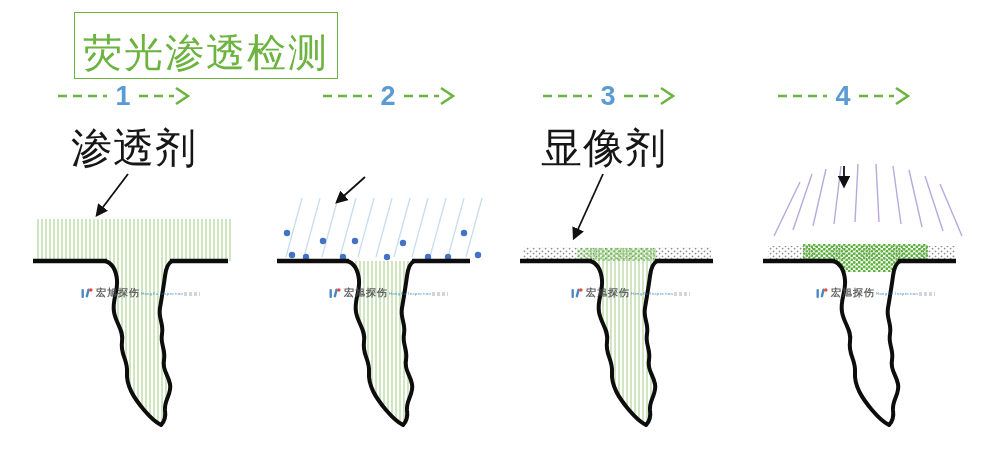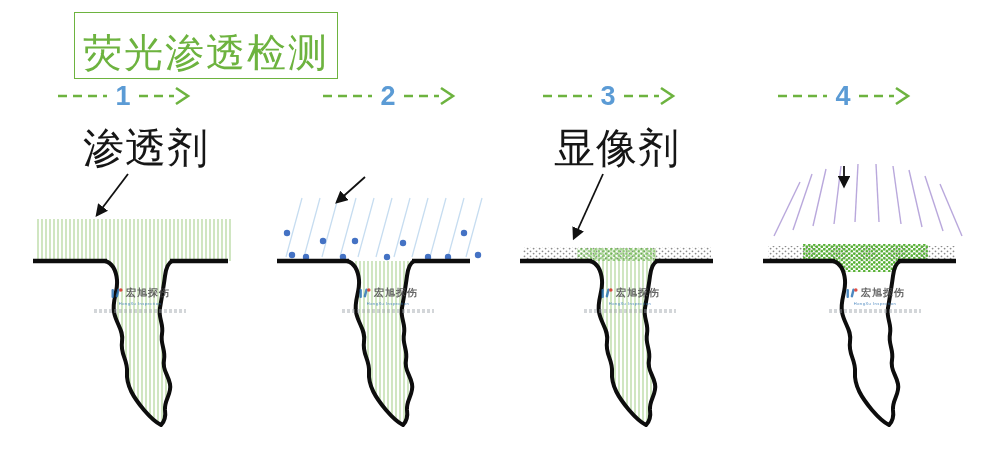--- a/index.html
+++ b/index.html
@@ -35,21 +35,21 @@
   .stripes-rect{fill:url(#pat-stripes);}
   .gray-band{fill:url(#pat-stipple);}
   .glow-band{fill:url(#pat-glow);}
   .glow-faint{fill:url(#pat-glow);opacity:.55;}
   [data-name="spray-lines"] line{stroke:var(--spray_line);stroke-width:1.3;opacity:.85;}
   [data-name="spray-droplets"] circle{fill:var(--spray_dot);}
   [data-name="uv-rays"] line{stroke:var(--ray_purple);stroke-width:1.4;}
   
   .watermark{
     position:absolute;top:286px;width:120px;
-    display:flex;flex-direction:column;align-items:center;gap:1px;
+    display:flex;flex-direction:row;align-items:center;gap:1px;
     opacity:.85;pointer-events:none;
   }
   .wm-row{display:flex;align-items:center;gap:3px;}
   .wm-name{font-size:10px;font-weight:bold;color:#4a4a4a;letter-spacing:1px;white-space:nowrap;}
   .wm-sub{font-size:4px;color:#2E75B6;letter-spacing:.5px;white-space:nowrap;}
   .wm-tagline{
     width:92px;height:4px;margin-top:2px;opacity:.5;
     background:repeating-linear-gradient(90deg,#9aa0a6 0 3px,transparent 3px 5px);
   }
 </style>
@@ -78,22 +78,22 @@
     <path d="M121,5 L133,13 L121,21" data-name="arrowhead-icon"></path>
     <text class="step-num" x="68" y="22" text-anchor="middle" data-name="step-number">3</text>
   </svg>
   <svg class="step-arrow" style="left:775px" data-name="step-arrow-4" viewBox="0 0 140 26">
     <line x1="3" y1="13" x2="52" y2="13" stroke-dasharray="9 6" data-name="dash-line"></line>
     <line x1="84" y1="13" x2="119" y2="13" stroke-dasharray="9 6" data-name="dash-line"></line>
     <path d="M121,5 L133,13 L121,21" data-name="arrowhead-icon"></path>
     <text class="step-num" x="68" y="22" text-anchor="middle" data-name="step-number">4</text>
   </svg>
 
-  <div class="step-label" style="left:16px" data-name="label-penetrant">渗透剂</div>
-  <div class="step-label" style="left:487px" data-name="label-developer">显像剂</div>
+  <div class="step-label" style="left:4px" data-name="label-penetrant">渗透剂</div>
+  <div class="step-label" style="left:474px" data-name="label-developer">显像剂</div>
 
   <svg class="panel-svg" style="left:20px" viewBox="0 0 240 290" data-name="panel-penetrant">
     <defs>
       <pattern id="pat-stripes" width="4" height="8" patternUnits="userSpaceOnUse">
         <line x1="2" y1="0" x2="2" y2="8" stroke="#A9D18E" stroke-width="1.1"></line>
       </pattern>
       <pattern id="pat-stipple" width="6" height="5" patternUnits="userSpaceOnUse">
         <circle cx="1.5" cy="1.3" r="0.9" fill="#8C8C8C"></circle>
         <circle cx="4.6" cy="3.6" r="0.9" fill="#8C8C8C"></circle>
       </pattern>

